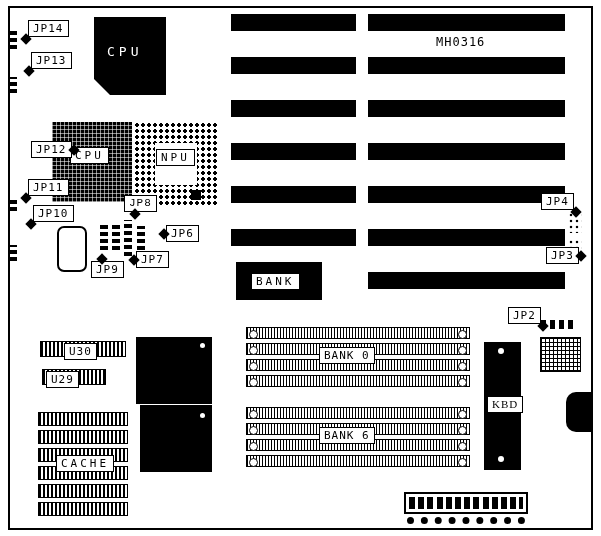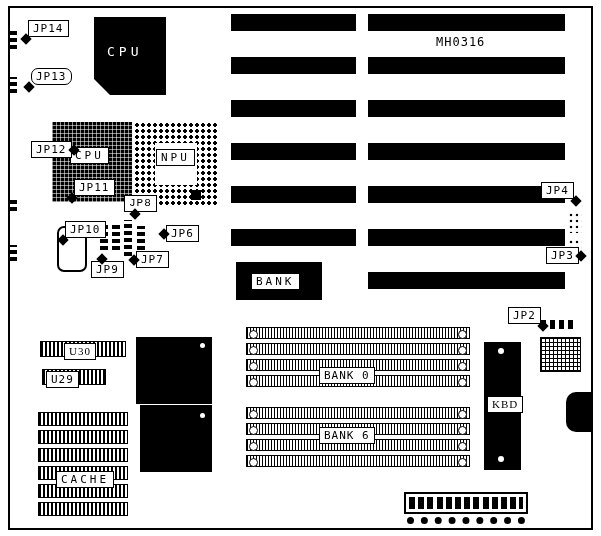--- a/index.html
+++ b/index.html
@@ -98,75 +98,75 @@
   <div class="abs pins-v" style="left:112px;top:222px;height:28px;"></div>
   <div class="abs pins-v" style="left:124px;top:220px;height:36px;"></div>
   <div class="abs pins-v" style="left:137px;top:226px;height:24px;"></div>
 
   <div class="abs pins-grid" style="left:568px;top:212px;width:14px;height:21px;"></div>
   <div class="abs pins-grid" style="left:568px;top:239px;width:14px;height:21px;"></div>
   <div class="abs pins-h" style="left:541px;top:320px;width:35px;"></div>
 
   <div class="abs label" style="left:28px;top:20px;">
     <span>JP14</span><i class="tail tail-bl"></i></div>
-  <div class="abs label" style="left:31px;top:68px;border-radius:7px;">
+  <div class="abs label" style="left:31px;top:52px;">
     <span>JP13</span><i class="tail tail-bl"></i></div>
   <div class="abs label" style="left:31px;top:141px;">
     <span>JP12</span><i class="tail tail-r"></i></div>
-  <div class="abs label" style="left:28px;top:179px;margin-left:46px;">
+  <div class="abs label" style="left:28px;top:179px;">
     <span>JP11</span><i class="tail tail-bl"></i></div>
-  <div class="abs label" style="left:33px;top:221px;margin-left:32px;">
+  <div class="abs label" style="left:33px;top:205px;">
     <span>JP10</span><i class="tail tail-bl"></i></div>
   <div class="abs label" style="left:91px;top:261px;">
     <span>JP9</span><i class="tail tail-t"></i></div>
   <div class="abs label" style="left:124px;top:195px;font-family:Liberation Mono, monospace;">
     <span>JP8</span><i class="tail tail-b"></i></div>
   <div class="abs label" style="left:136px;top:251px;">
     <span>JP7</span><i class="tail tail-l"></i></div>
   <div class="abs label" style="left:166px;top:225px;">
     <span>JP6</span><i class="tail tail-l"></i></div>
-  <div class="abs label" style="left:541px;top:182px;">
+  <div class="abs label" style="left:541px;top:193px;">
     <span>JP4</span><i class="tail tail-br"></i></div>
   <div class="abs label" style="left:546px;top:247px;">
     <span>JP3</span><i class="tail tail-r"></i></div>
   <div class="abs label" style="left:508px;top:307px;">
     <span>JP2</span><i class="tail tail-br"></i></div>
 
   <div class="abs chip" style="left:236px;top:262px;width:86px;height:38px;"></div>
   <div class="abs label ls3" style="left:251px;top:273px;">
     <span>BANK</span></div>
 
   <div class="abs hatch" style="left:40px;top:341px;width:86px;height:16px;"></div>
-  <div class="abs label" style="left:64px;top:343px;font-family:Liberation Serif, serif;">
+  <div class="abs label" style="left:64px;top:343px;">
     <span>U30</span></div>
   <div class="abs hatch" style="left:42px;top:369px;width:64px;height:16px;"></div>
   <div class="abs label" style="left:46px;top:371px;">
     <span>U29</span></div>
 
   <div class="abs chip" style="left:136px;top:337px;width:76px;height:67px;">
     <div class="abs dot-w" style="left:64px;top:6px;width:5px;height:5px;"></div>
   </div>
   <div class="abs chip" style="left:140px;top:405px;width:72px;height:67px;">
     <div class="abs dot-w" style="left:60px;top:8px;width:5px;height:5px;"></div>
   </div>
 
   <div class="abs hatch" style="left:38px;top:412px;width:90px;height:14px;"></div>
   <div class="abs hatch" style="left:38px;top:430px;width:90px;height:14px;"></div>
   <div class="abs hatch" style="left:38px;top:448px;width:90px;height:14px;"></div>
   <div class="abs hatch" style="left:38px;top:466px;width:90px;height:14px;"></div>
   <div class="abs hatch" style="left:38px;top:484px;width:90px;height:14px;"></div>
   <div class="abs hatch" style="left:38px;top:502px;width:90px;height:14px;"></div>
-  <div class="abs label ls3" style="left:56px;top:471px;">
+  <div class="abs label ls3" style="left:56px;top:455px;">
     <span>CACHE</span></div>
 
   <div class="abs simm" style="left:246px;top:327px;width:224px;height:12px;"></div>
   <div class="abs simm" style="left:246px;top:343px;width:224px;height:12px;"></div>
   <div class="abs simm" style="left:246px;top:359px;width:224px;height:12px;"></div>
   <div class="abs simm" style="left:246px;top:375px;width:224px;height:12px;"></div>
-  <div class="abs label" style="left:319px;top:347px;margin-top:20px;">
+  <div class="abs label" style="left:319px;top:347px;">
     <span>BANK 0</span></div>
 
   <div class="abs simm" style="left:246px;top:407px;width:224px;height:12px;"></div>
   <div class="abs simm" style="left:246px;top:423px;width:224px;height:12px;"></div>
   <div class="abs simm" style="left:246px;top:439px;width:224px;height:12px;"></div>
   <div class="abs simm" style="left:246px;top:455px;width:224px;height:12px;"></div>
   <div class="abs label" style="left:319px;top:427px;">
     <span>BANK 6</span></div>
 
   <div class="abs chip" style="left:484px;top:342px;width:37px;height:128px;">

